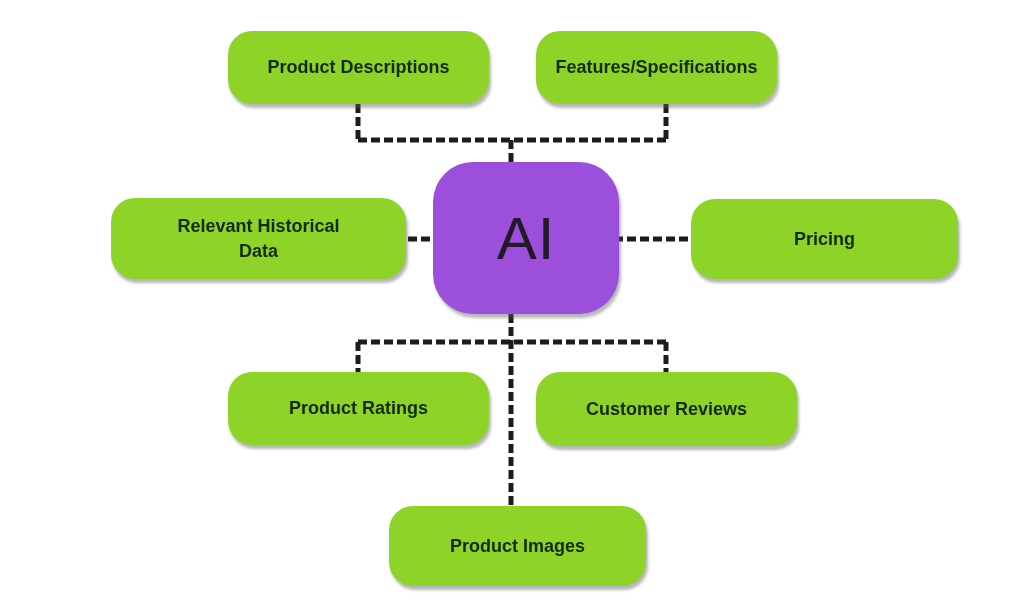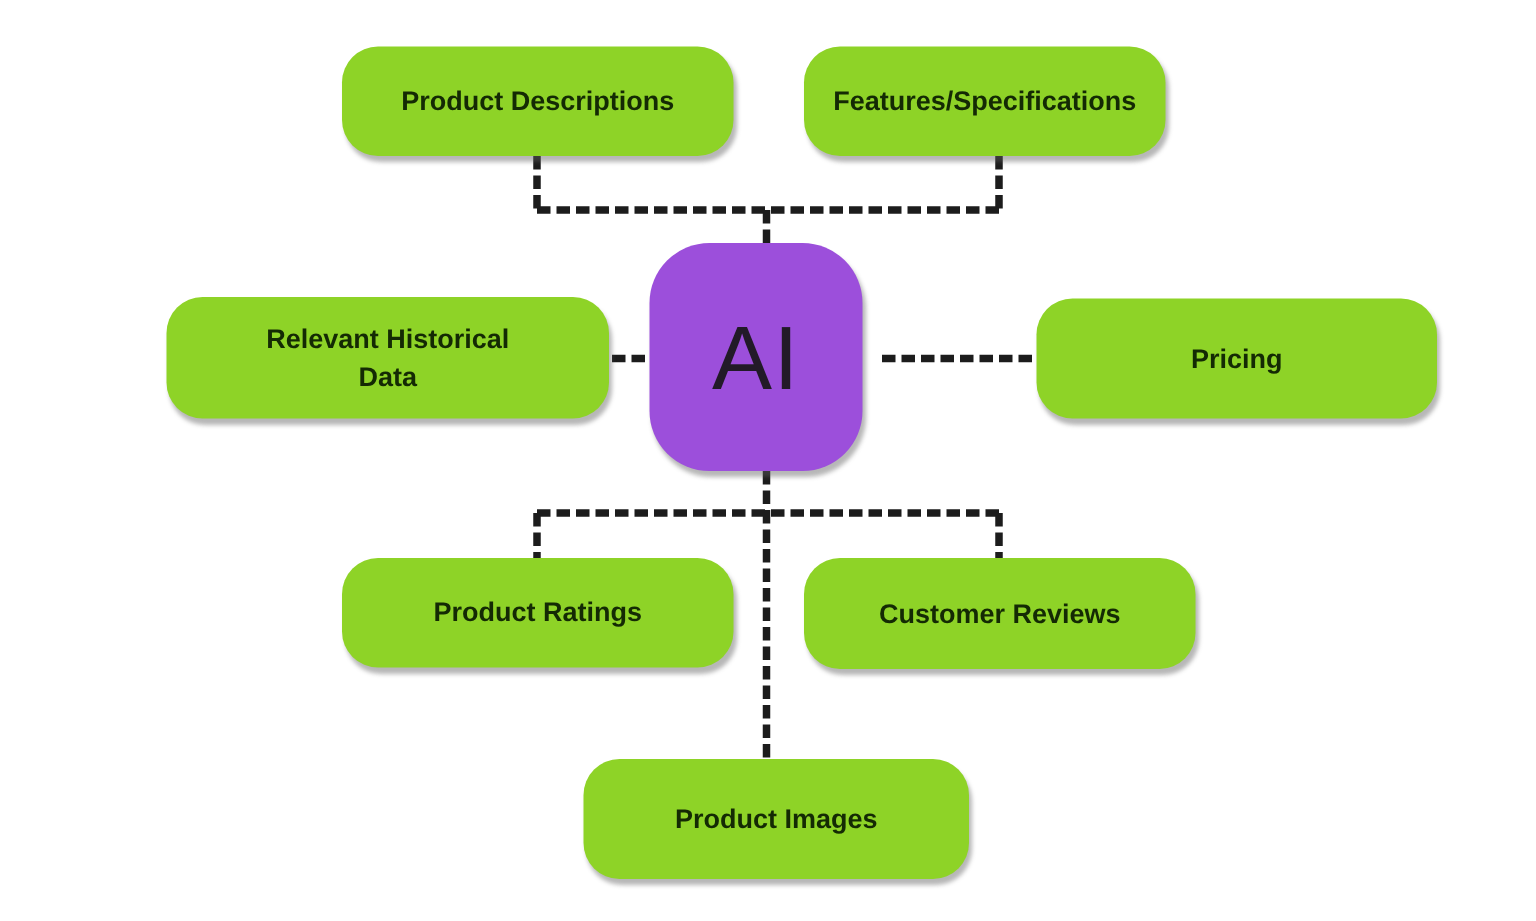--- a/index.html
+++ b/index.html
@@ -48,21 +48,21 @@
     font-size: 18px;
     font-weight: 700;
     line-height: 1.35;
     color: var(--node_text);
     padding: 0 10px;
   }
   .node .label.narrow { max-width: 205px; }
   .center-node {
     position: absolute;
     left: 433px; top: 162px;
-    width: 142px; height: 152px;
+    width: 186px; height: 152px;
     display: flex;
     align-items: center;
     justify-content: center;
     background: var(--center_fill);
     border-radius: 40px;
     box-shadow: 2px 4px 3px rgba(96,96,96,0.45);
   }
   .center-node .center-label {
     font-size: 60px;
     font-weight: 400;

